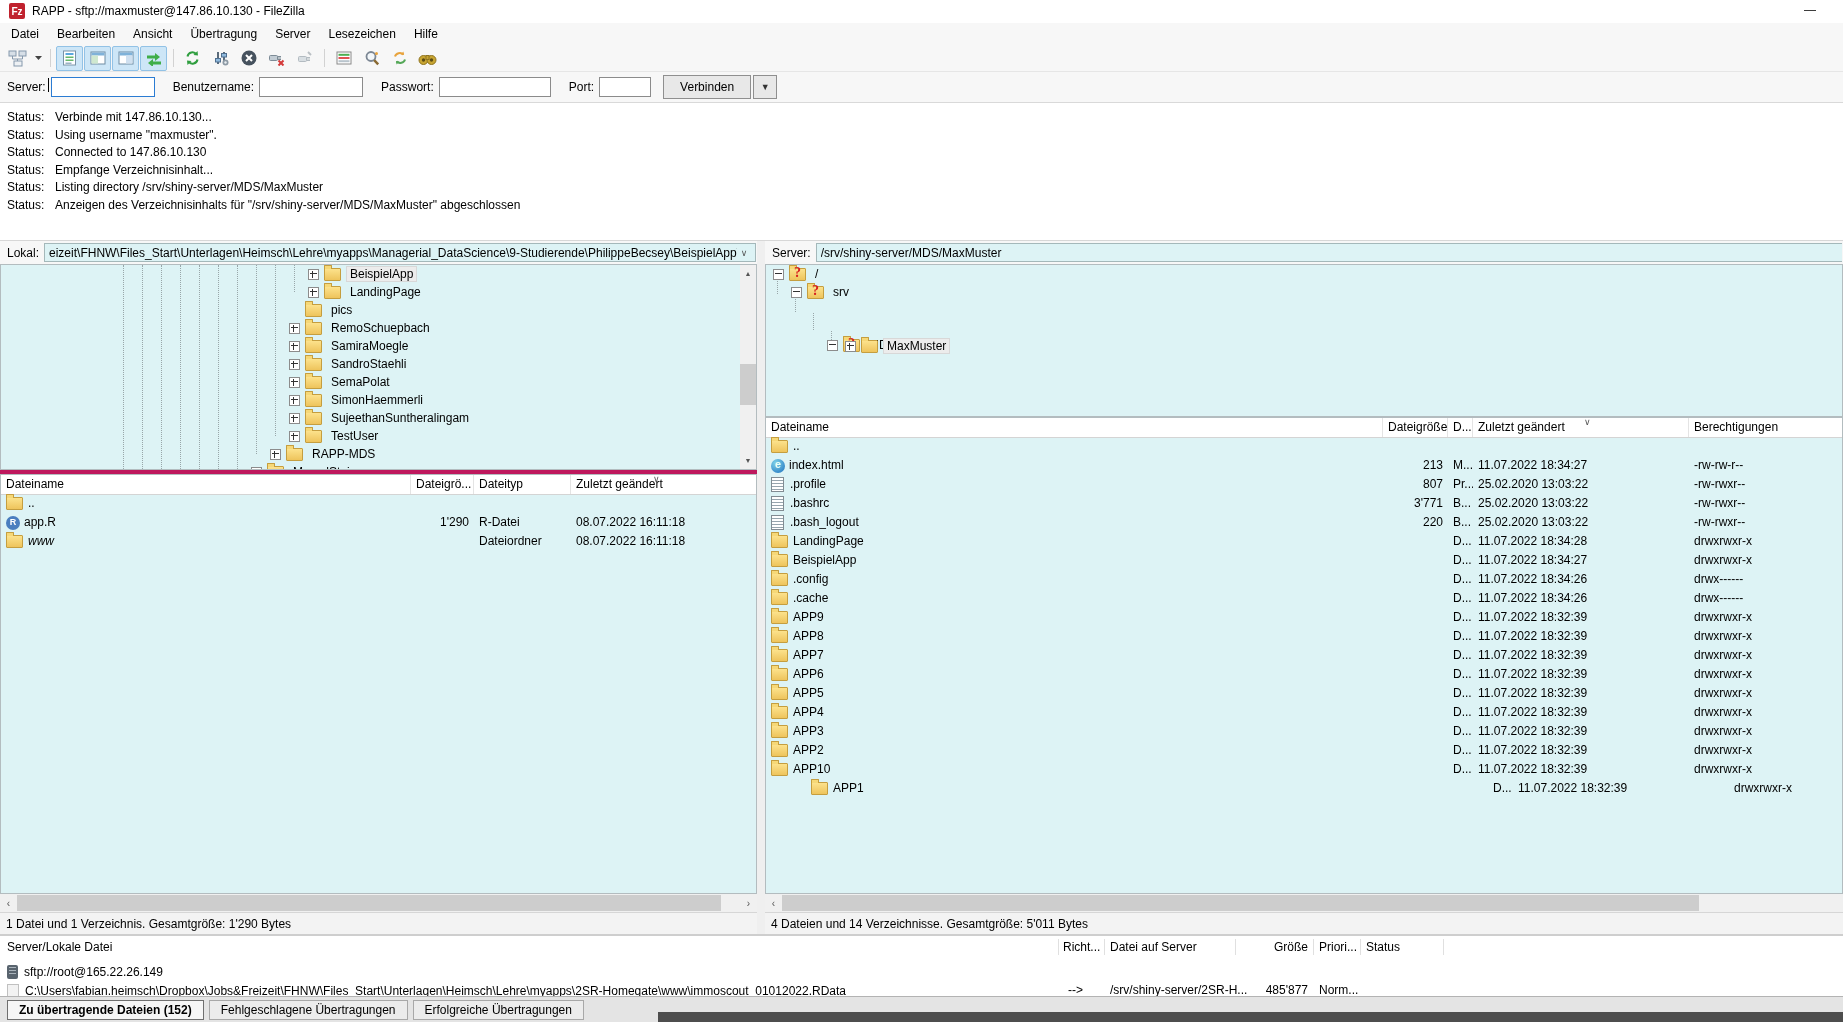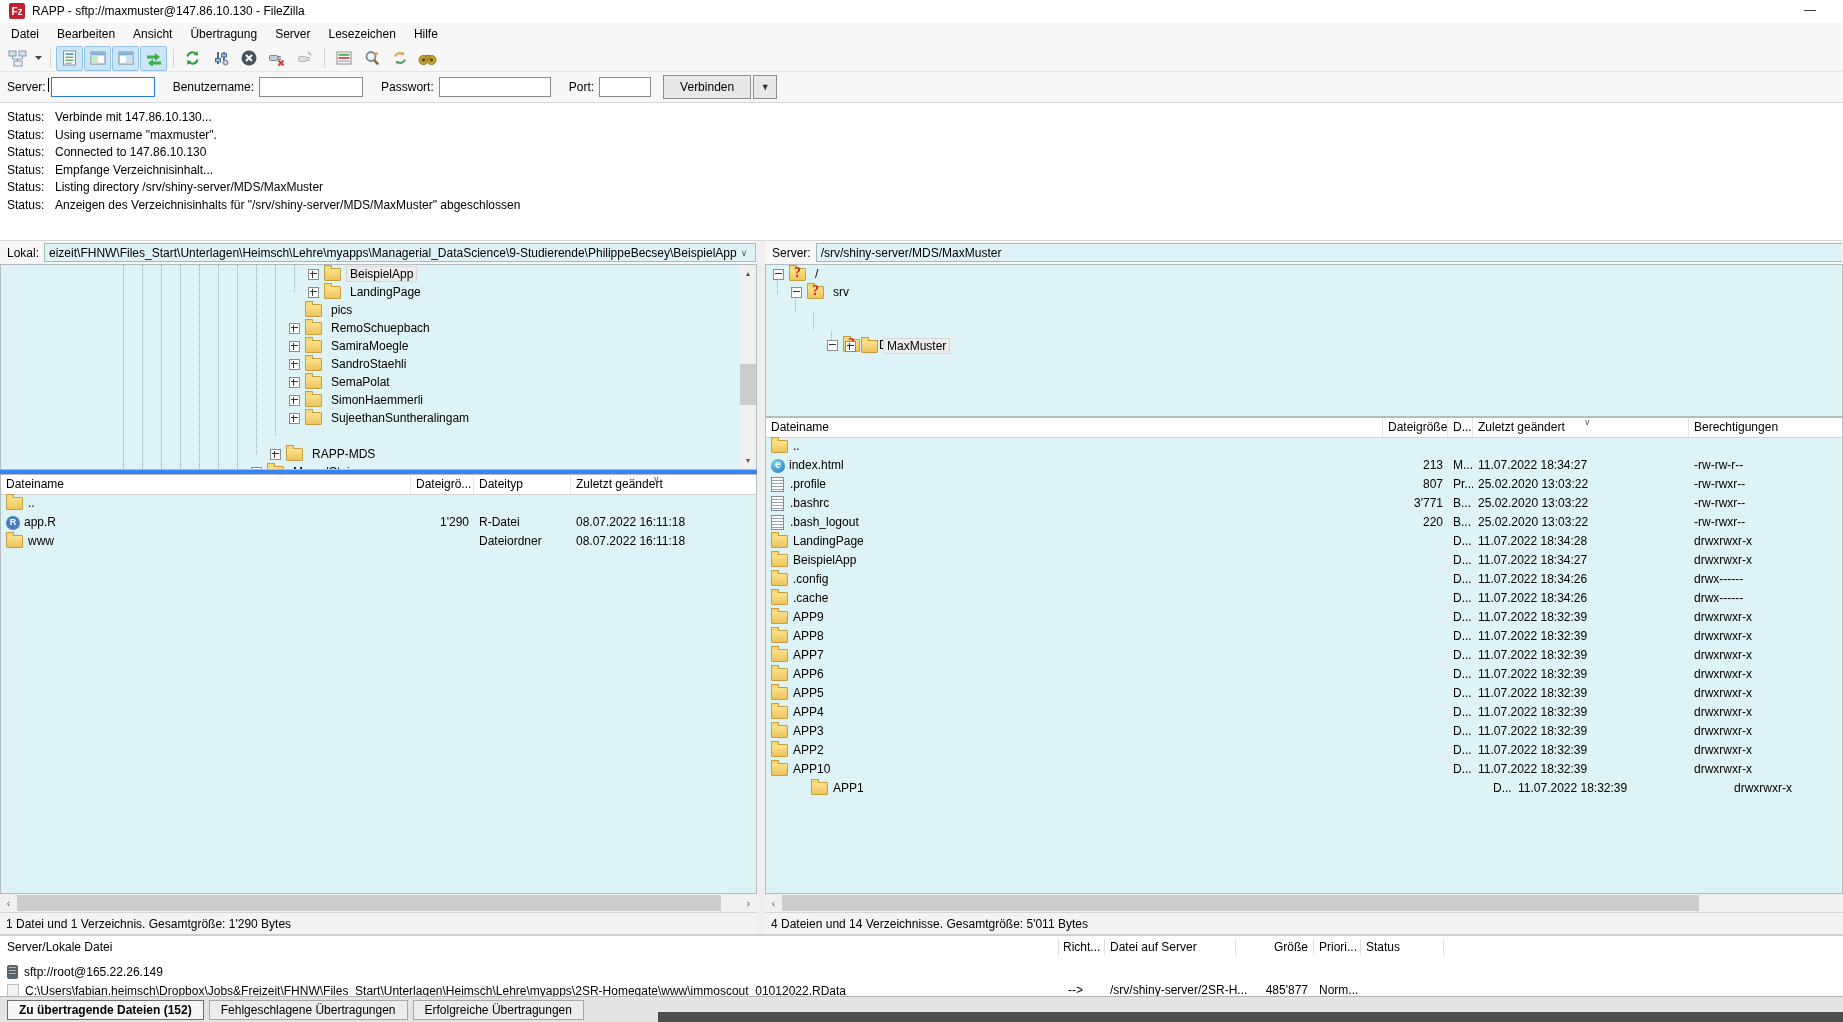--- a/index.html
+++ b/index.html
@@ -1,16 +1,16 @@
 <!DOCTYPE html>
 <html><head>
 <meta charset="utf-8">
 <style>
   html,body{margin:0;padding:0;background:#fff;}
-  #app{position:relative;width:1843px;height:1022px;background:#3b82f6;overflow:hidden;
+  #app{position:relative;width:1843px;height:1022px;background:#be185d;overflow:hidden;
        font-family:"Liberation Sans",sans-serif;font-size:12px;color:#000;}
 
   
   .titlebar{position:absolute;left:0;top:0;width:100%;height:23px;background:#ffffff;}
   .fz-logo{position:absolute;left:9px;top:3px;width:16px;height:16px;background:#c0222e;color:#fff;
            font-weight:bold;font-size:10px;display:flex;align-items:center;justify-content:center;border-radius:2px;}
   .title-text{position:absolute;left:32px;top:4px;white-space:nowrap;}
   .min-btn{position:absolute;left:1790px;top:0;width:40px;height:22px;text-align:center;line-height:20px;color:#222;}
 
   
@@ -373,20 +373,27 @@
           <div class="tree-label">SimonHaemmerli</div>
         </div>
       </div>
       <div class="tree-row" style="top: 144px;">
         <div class="tree-inner" style="margin-left: 288px;">
           <div class="exp plus"></div>
           <div class="ic-folder"></div>
           <div class="tree-label">SujeethanSuntheralingam</div>
         </div>
       </div>
+      <div class="tree-row" style="top: 162px;">
+        <div class="tree-inner" style="margin-left: 288px;">
+          <div class="exp plus"></div>
+          <div class="ic-folder"></div>
+          <div class="tree-label">TestUser</div>
+        </div>
+      </div>
       <div class="tree-row" style="top: 180px;">
         <div class="tree-inner" style="margin-left: 269px;">
           <div class="exp plus"></div>
           <div class="ic-folder"></div>
           <div class="tree-label">RAPP-MDS</div>
         </div>
       </div>
       <div class="tree-row" style="top: 198px;">
         <div class="tree-inner" style="margin-left: 250px;">
           <div class="exp plus"></div>
@@ -460,21 +467,21 @@
             <div class="ic-r"></div>
             <div style="white-space: nowrap;">app.R</div>
           </div>
           <div class="lcell num" style="width: 63px;">1'290</div>
           <div class="lcell" style="width: 97px;">R-Datei</div>
           <div class="lcell" style="width: 187px;">08.07.2022 16:11:18</div>
         </div>
         <div class="lrow" style="top: 38px;">
           <div class="lcell namecell" style="width: 410px;">
             <div class="ic-folder"></div>
-            <div style="white-space: nowrap;">www</div>
+            <div style="white-space: nowrap; font-style: italic;">www</div>
           </div>
           <div class="lcell num" style="width: 63px;"></div>
           <div class="lcell" style="width: 97px;">Dateiordner</div>
           <div class="lcell" style="width: 187px;">08.07.2022 16:11:18</div>
         </div>
       </div>
   </div>
   <div class="panel" id="remote-list">
     <div class="list-header" id="remote-list-header">
         <div class="hcell" style="width: 617px;">Dateiname</div>

